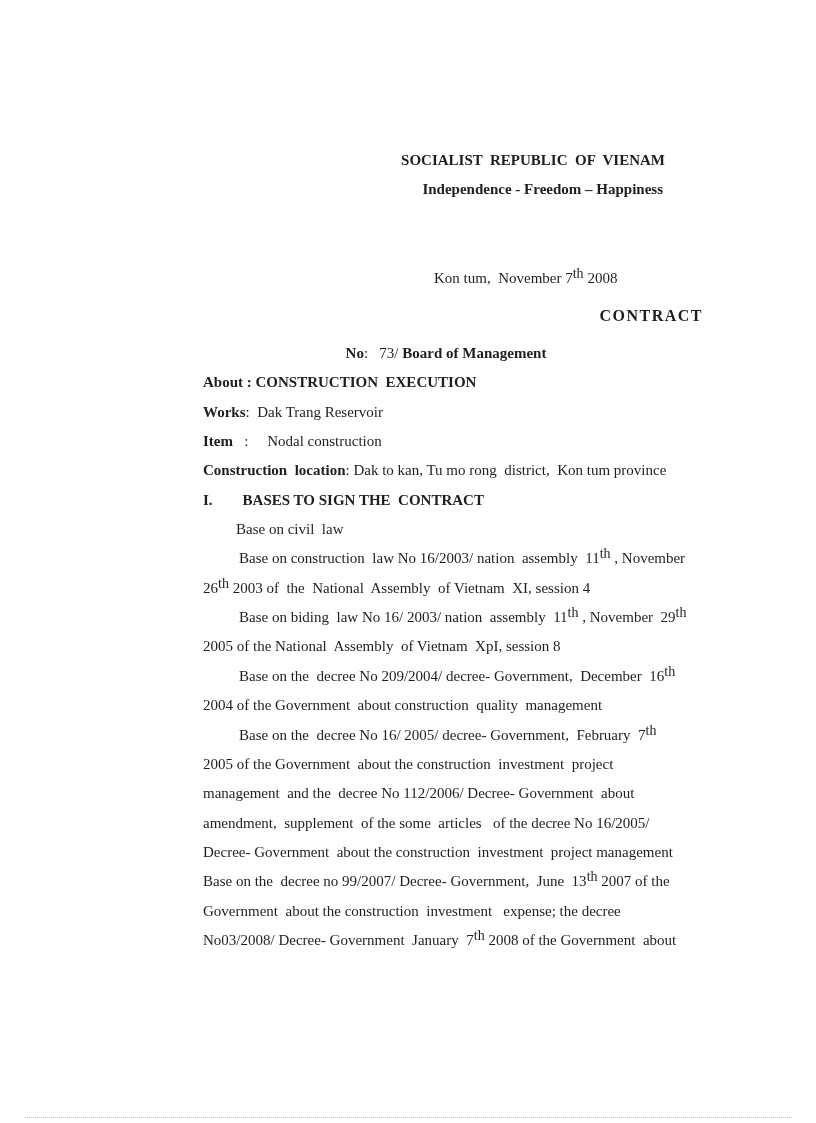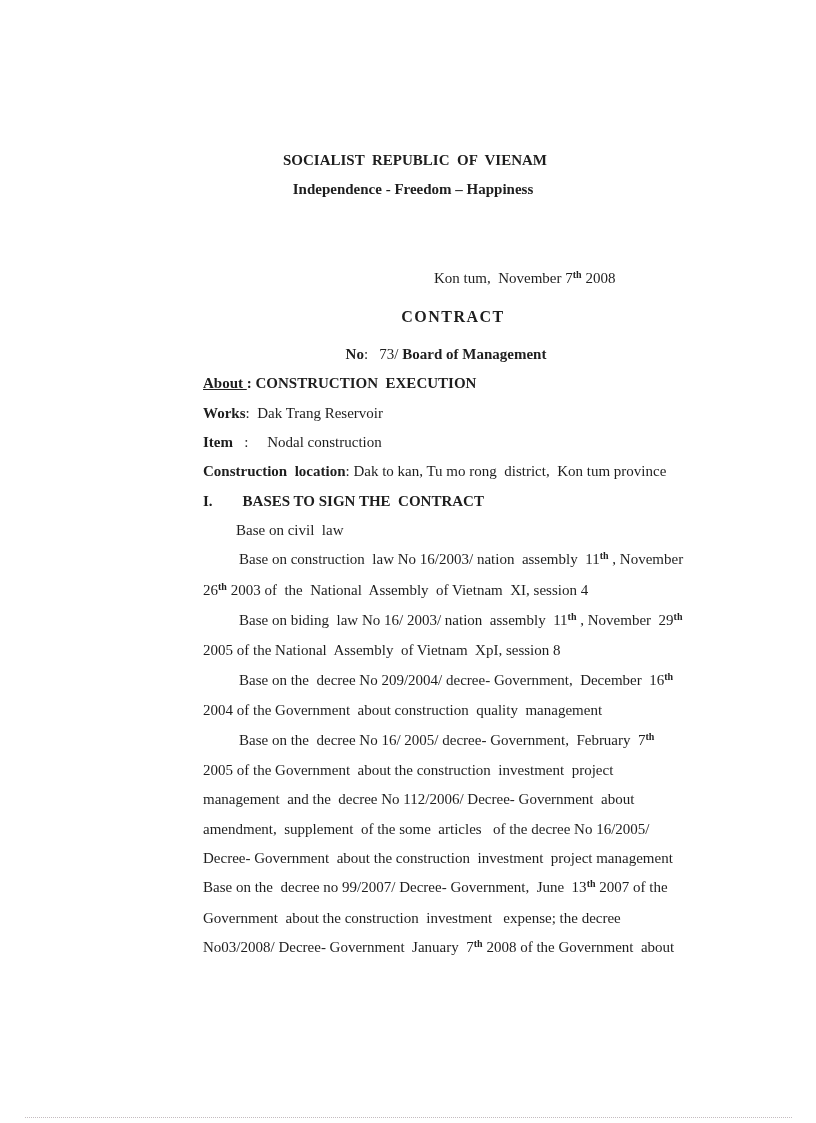--- a/index.html
+++ b/index.html
@@ -15,23 +15,23 @@
     position: absolute;
     left: 203px; top: 146px;
     width: 500px;
     font-size: 15px;
     line-height: 29.35px;
     white-space: pre;
   }
   .line { min-height: 29.35px; }
   .center { text-align: center; }
   .title { font-size: 16px; line-height: 46px; letter-spacing: 1.5px; }
-  .b { font-weight: bold; }
-  .u { text-decoration: underline; }
-  .sup { font-size: 10px; position: relative; top: -5px; font-weight: bold; }
+  .b { font-weight: bold; text-align: right; }
+  .u { }
+  .sup { font-size: 14px; position: relative; top: -5px; }
   .pbreak {
     position: absolute;
     left: 25px; right: 24px;
     top: 1117px;
     border-top: 1px dotted #c4bcc0;
   }
 </style>
 </head>
 <body>
 

